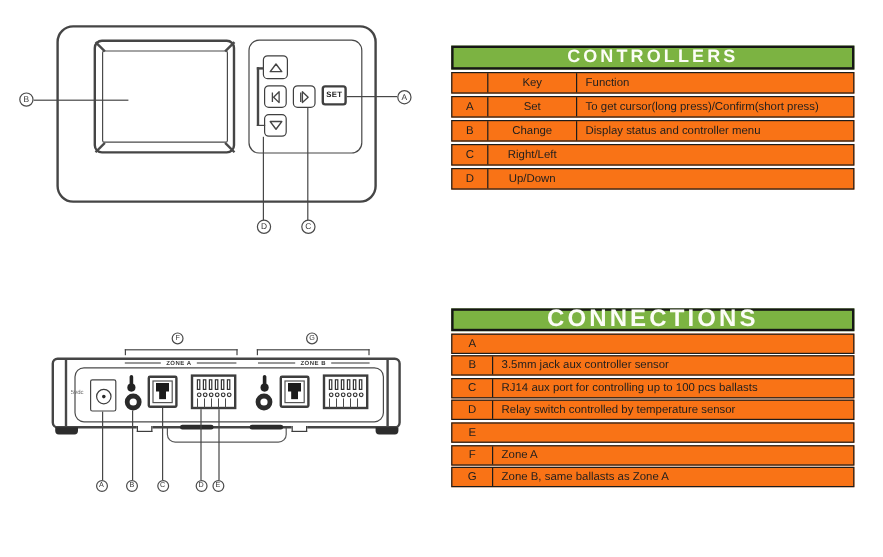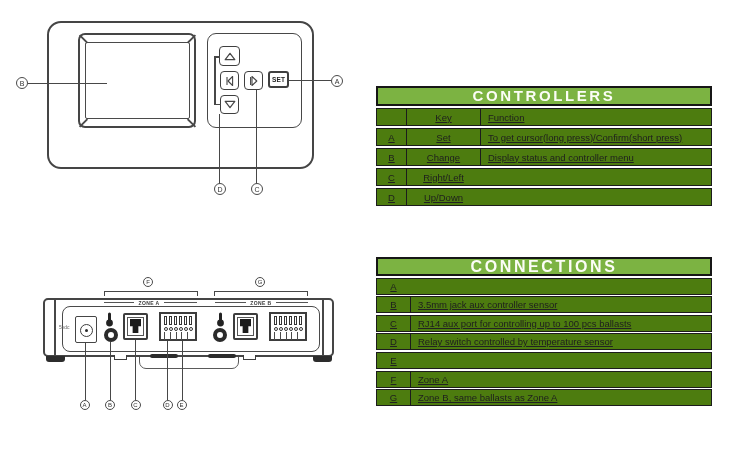--- a/index.html
+++ b/index.html
@@ -29,23 +29,23 @@
               font-size:6.5px; font-weight:700; letter-spacing:.2px; color:#222; }
   
   .co { position:absolute; width:12px; height:12px; border:1.4px solid #4a4a4a; border-radius:50%;
         background:#fff; font-size:7px; line-height:9px; display:flex; align-items:center; justify-content:center; color:#333; z-index:4; }
   .co-s { width:10px; height:10px; font-size:6px; }
 
   
   .tbl { position:absolute; width:336px; }
   .tbl-head { border:2px solid #161616; background:#7CB342; color:#fcfdf6;
               text-align:center; font-weight:600; letter-spacing:2.6px; }
-  .head-lg { height:20px; line-height:16px; font-size:15px;margin-top:48px; }
-  .head-sm { height:19px; line-height:15px; font-size:16px; }
-  .trow { display:flex; border:1.6px solid #1c1c1c; background:#4d7c0f;text-decoration:underline; }
+  .head-lg { height:20px; line-height:16px; font-size:15px; }
+  .head-sm { height:19px; line-height:15px; font-size:20px; }
+  .trow { display:flex; border:1.6px solid #1c1c1c; background:#f97316; }
   .trow-ctl { height:18px; margin-top:2px; }
   .trow-con { height:17px; margin-top:1.6px; }
   .tc { display:flex; align-items:center; font-size:9.5px; color:#1e1e1e; overflow:hidden; white-space:nowrap; }
   .tc + .tc { border-left:1.5px solid #1c1c1c; }
   .tc-id  { width:29px; justify-content:center; }
   .tc-id2 { width:33px; justify-content:center; }
   .tc-key { width:74px; justify-content:center; }
   .tc-fn  { flex:1; padding-left:7px; }
 
   

